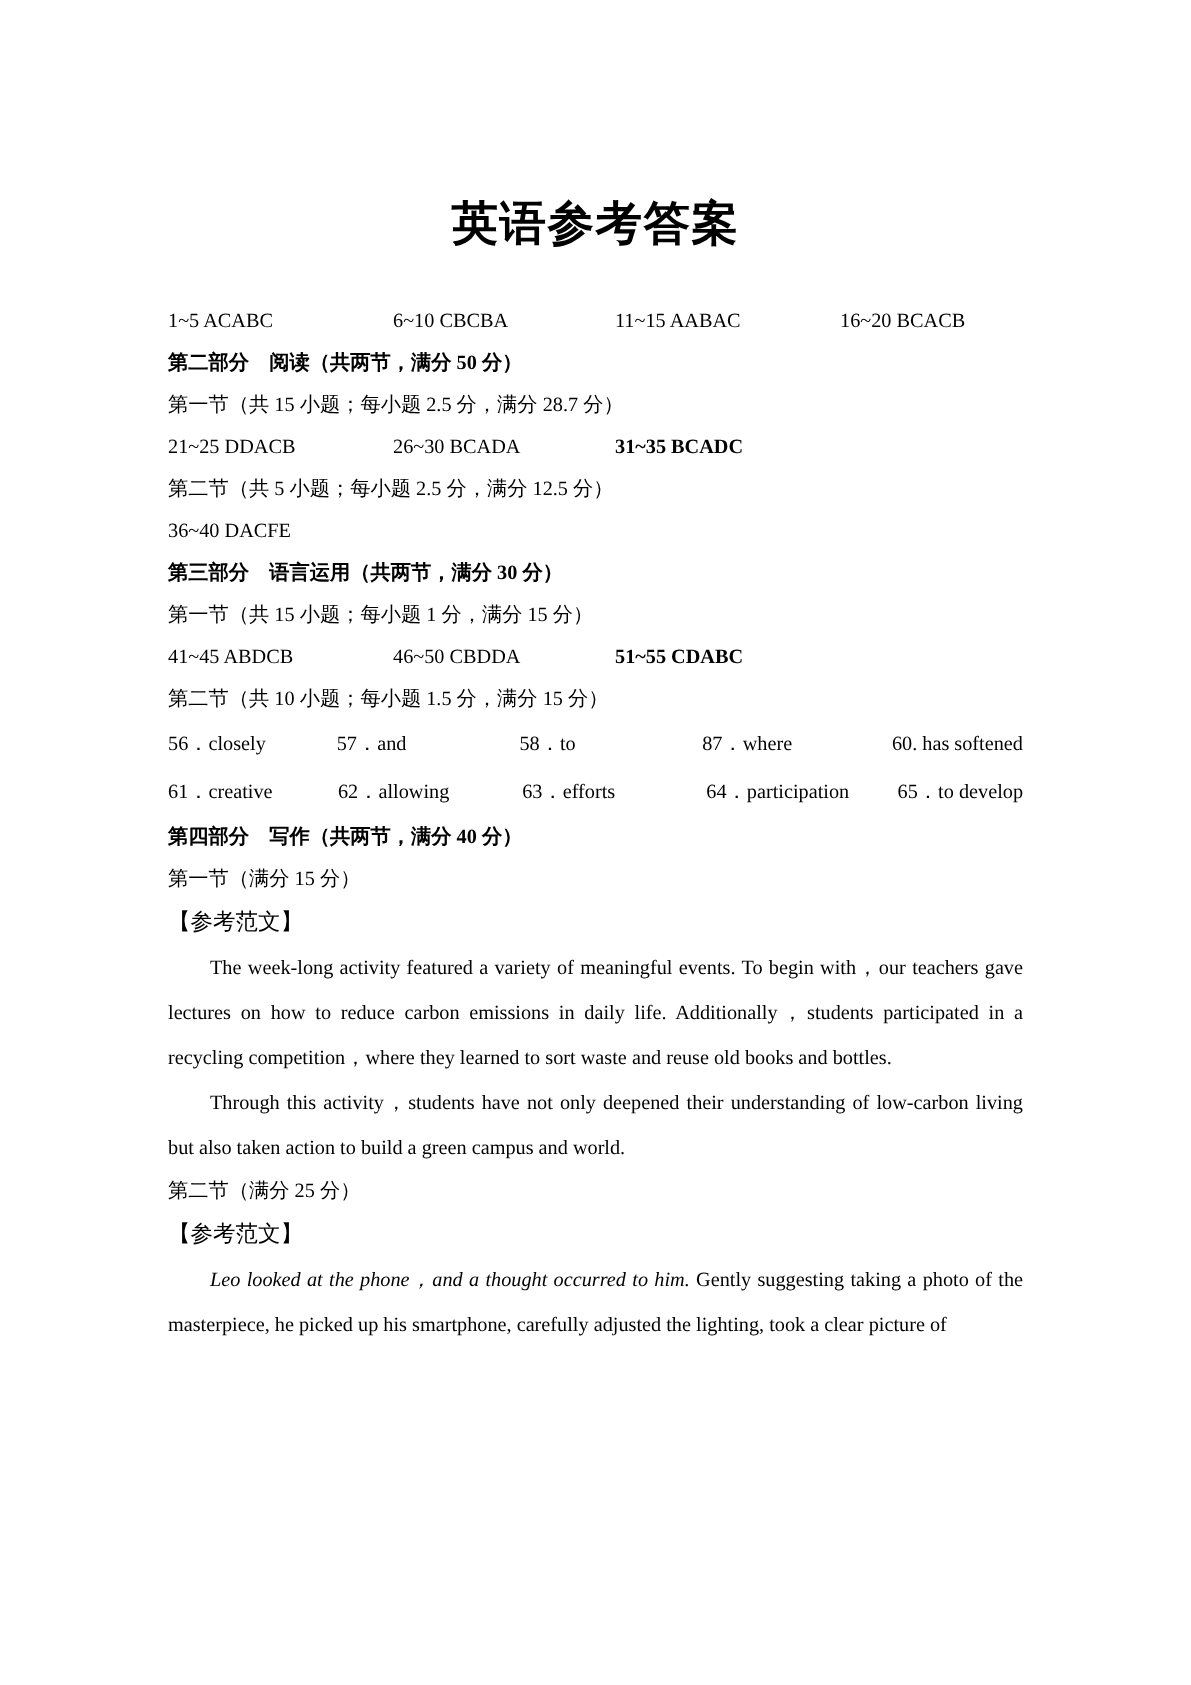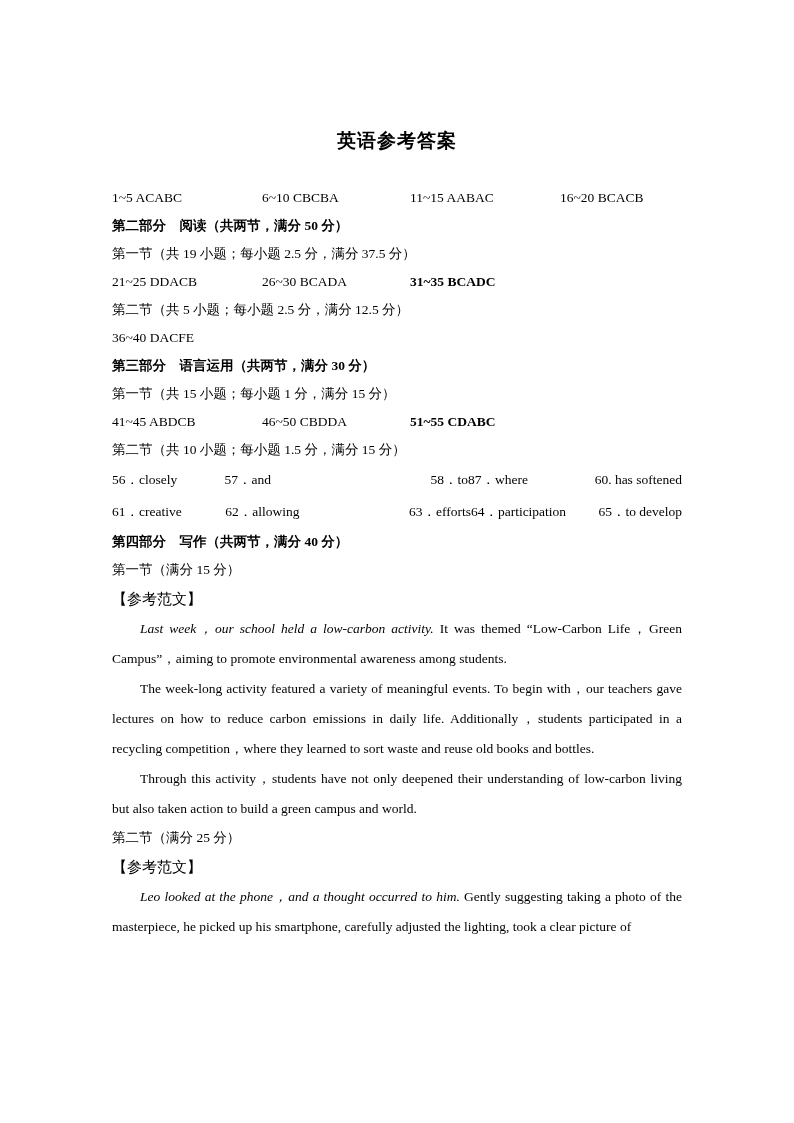--- a/index.html
+++ b/index.html
@@ -17,21 +17,21 @@
   }
   .page {
     width: 794px;
     height: 1123px;
     box-sizing: border-box;
     padding: 0 112px;
     position: relative;
   }
   .doc-title {
     text-align: center;
-    font-size: 19px;
+    font-size: 31px;
     font-weight: bold;
     letter-spacing: 1px;
     margin-top: 128px;
     margin-bottom: 30px;
     font-family: "Liberation Serif", "DejaVu Serif", serif;
   }
   .line {
     font-size: 13.5px;
     line-height: 28px;
     white-space: nowrap;
@@ -57,21 +57,21 @@
   .ansrow2 .c3 { width: auto; font-weight: bold; }
 
   .fillrow {
     display: flex;
     font-size: 13.5px;
     line-height: 32px;
     white-space: nowrap;
   }
   .fillrow .f1 { width: 120px; }
   .fillrow .f2 { width: 130px; }
-  .fillrow .f3 { width: 130px; text-align: right; }
+  .fillrow .f3 { width: 130px; }
   .fillrow .f4 { width: 135px; }
   .fillrow .f5 { width: auto; }
 
   .brackets {
     font-size: 15px;
     line-height: 30px;
   }
   .para {
     font-size: 13.5px;
     line-height: 30px;
@@ -93,21 +93,21 @@
 
   <div class="row ansrow">
     <span class="c1">1~5 ACABC</span>
     <span class="c2">6~10 CBCBA</span>
     <span class="c3">11~15 AABAC</span>
     <span class="c4">16~20 BCACB</span>
   </div>
 
   <div class="line bold">第二部分　阅读（共两节，满分 50 分）</div>
 
-  <div class="line">第一节（共 19 小题；每小题 2.5 分，满分 37.5 分）</div>
+  <div class="line">第一节（共 15 小题；每小题 2.5 分，满分 28.7 分）</div>
 
   <div class="row ansrow2">
     <span class="c1">21~25 DDACB</span>
     <span class="c2">26~30 BCADA</span>
     <span class="c3">31~35 BCADC</span>
   </div>
 
   <div class="line">第二节（共 5 小题；每小题 2.5 分，满分 12.5 分）</div>
 
   <div class="line">36~40 DACFE</div>
@@ -139,21 +139,20 @@
     <span class="f4">64．participation</span>
     <span class="f5">65．to develop</span>
   </div>
 
   <div class="line bold">第四部分　写作（共两节，满分 40 分）</div>
 
   <div class="line">第一节（满分 15 分）</div>
 
   <div class="brackets">【参考范文】</div>
 
-  <p class="para"><span class="italic">Last week，our school held a low-carbon activity.</span><span> It was themed “Low-Carbon Life，Green Campus”，aiming to promote environmental awareness among students.</span></p>
 
   <p class="para">The week-long activity featured a variety of meaningful events. To begin with，our teachers gave lectures on how to reduce carbon emissions in daily life. Additionally，students participated in a recycling competition，where they learned to sort waste and reuse old books and bottles.</p>
 
   <p class="para">Through this activity，students have not only deepened their understanding of low-carbon living but also taken action to build a green campus and world.</p>
 
   <div class="line">第二节（满分 25 分）</div>
 
   <div class="brackets">【参考范文】</div>
 
   <p class="para"><span class="italic">Leo looked at the phone，and a thought occurred to him.</span><span> Gently suggesting taking a photo of the masterpiece, he picked up his smartphone, carefully adjusted the lighting, took a clear picture of</span></p>

